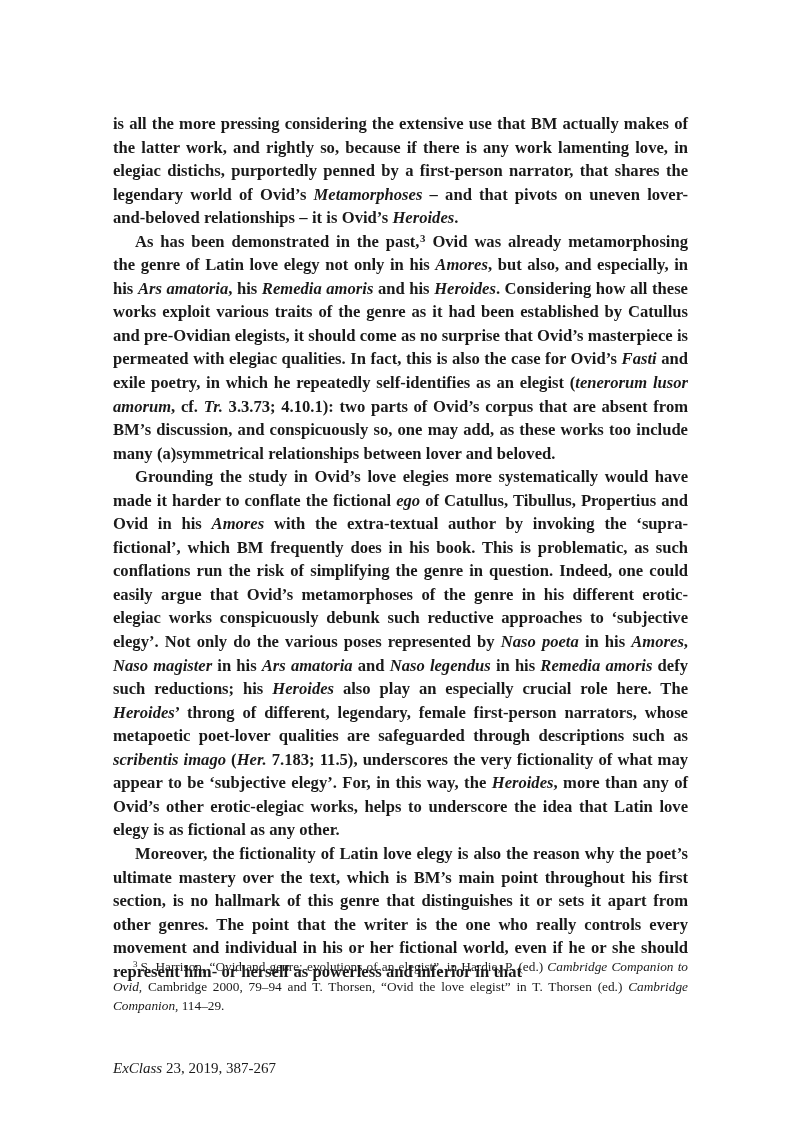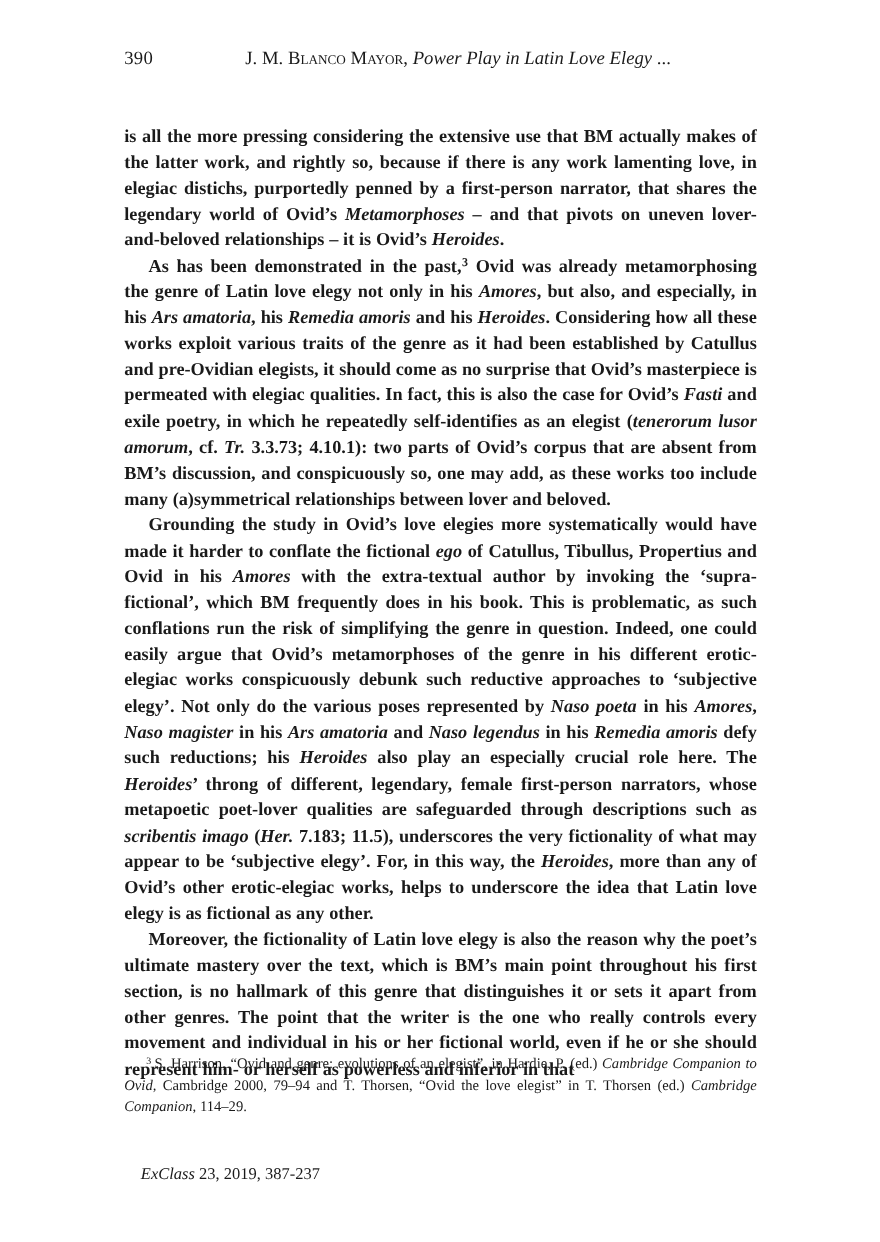--- a/index.html
+++ b/index.html
@@ -116,48 +116,41 @@
     display: flex;
     align-items: baseline;
     justify-content: space-between;
     font-size: 15px;
   }
   .footer-left {
     white-space: nowrap;
   }
   .footer-left i {
     font-style: italic;
-    margin-left: 15px;
   }
   .footer-right {
     white-space: nowrap;
     font-size: 14px;
     letter-spacing: -0.05px;
   }
 </style>
 </head>
 <body>
 
 <div class="page">
 
-  <div class="running-header">
-    <span class="folio">390</span>
-    <span class="header-title">
-      <span>J. M. </span><span class="smallcaps">Blanco Mayor</span><span>, </span><span class="work">Power Play in Latin Love Elegy</span><span> ...</span>
-    </span>
-  </div>
 
   <div class="textblock" id="body-text-block">
       <p class="para first" id="para-1"><span>is all the more pressing considering the extensive use that BM actually makes of the latter work, and rightly so, because if there is any work lamenting love, in elegiac distichs, purportedly penned by a first-person narrator, that shares the legendary world of Ovid’s </span><i>Metamorphoses</i><span> – and that pivots on uneven lover-and-beloved relationships – it is Ovid’s </span><i>Heroides</i><span>.</span></p>
       <p class="para" id="para-2"><span>As has been demonstrated in the past,</span><sup class="fn-ref">3</sup><span> Ovid was already metamorphosing the genre of Latin love elegy not only in his </span><i>Amores</i><span>, but also, and especially, in his </span><i>Ars amatoria</i><span>, his </span><i>Remedia amoris</i><span> and his </span><i>Heroides</i><span>. Considering how all these works exploit various traits of the genre as it had been established by Catullus and pre-Ovidian elegists, it should come as no surprise that Ovid’s masterpiece is permeated with elegiac qualities. In fact, this is also the case for Ovid’s </span><i>Fasti</i><span> and exile poetry, in which he repeatedly self-identifies as an elegist (</span><i>tenerorum lusor amorum</i><span>, cf. </span><i>Tr.</i><span> 3.3.73; 4.10.1): two parts of Ovid’s corpus that are absent from BM’s discussion, and conspicuously so, one may add, as these works too include many (a)symmetrical relationships between lover and beloved.</span></p>
       <p class="para" id="para-3"><span>Grounding the study in Ovid’s love elegies more systematically would have made it harder to conflate the fictional </span><i>ego</i><span> of Catullus, Tibullus, Propertius and Ovid in his </span><i>Amores</i><span> with the extra-textual author by invoking the ‘supra-fictional’, which BM frequently does in his book. This is problematic, as such conflations run the risk of simplifying the genre in question. Indeed, one could easily argue that Ovid’s metamorphoses of the genre in his different erotic-elegiac works conspicuously debunk such reductive approaches to ‘subjective elegy’. Not only do the various poses represented by </span><i>Naso poeta</i><span> in his </span><i>Amores</i><span>, </span><i>Naso magister</i><span> in his </span><i>Ars amatoria</i><span> and </span><i>Naso legendus</i><span> in his </span><i>Remedia amoris</i><span> defy such reductions; his </span><i>Heroides</i><span> also play an especially crucial role here. The </span><i>Heroides</i><span>’ throng of different, legendary, female first-person narrators, whose metapoetic poet-lover qualities are safeguarded through descriptions such as </span><i>scribentis imago</i><span> (</span><i>Her.</i><span> 7.183; 11.5), underscores the very fictionality of what may appear to be ‘subjective elegy’. For, in this way, the </span><i>Heroides</i><span>, more than any of Ovid’s other erotic-elegiac works, helps to underscore the idea that Latin love elegy is as fictional as any other.</span></p>
       <p class="para" id="para-4"><span>Moreover, the fictionality of Latin love elegy is also the reason why the poet’s ultimate mastery over the text, which is BM’s main point throughout his first section, is no hallmark of this genre that distinguishes it or sets it apart from other genres. The point that the writer is the one who really controls every movement and individual in his or her fictional world, even if he or she should represent him- or herself as powerless and inferior in that</span></p>
     </div>
 
   <div class="footnotes" id="footnote-area">
       <p class="footnote" id="footnote-3"><sup class="fn-num">3</sup><span>S. Harrison, “Ovid and genre: evolutions of an elegist”, in Hardie, P. (ed.) </span><i>Cambridge Companion to Ovid,</i><span> Cambridge 2000, 79–94 and T. Thorsen, “Ovid the love elegist” in T. Thorsen (ed.) </span><i>Cambridge Companion</i><span>, 114–29.</span></p>
     </div>
 
   <div class="footer">
-    <span class="footer-left"><i>ExClass</i><span> 23, 2019, 387-237</span></span>
+    <span class="footer-left"><i>ExClass</i><span> 23, 2019, 387-267</span></span>
   </div>
 
 </div>
 
 </body></html>

